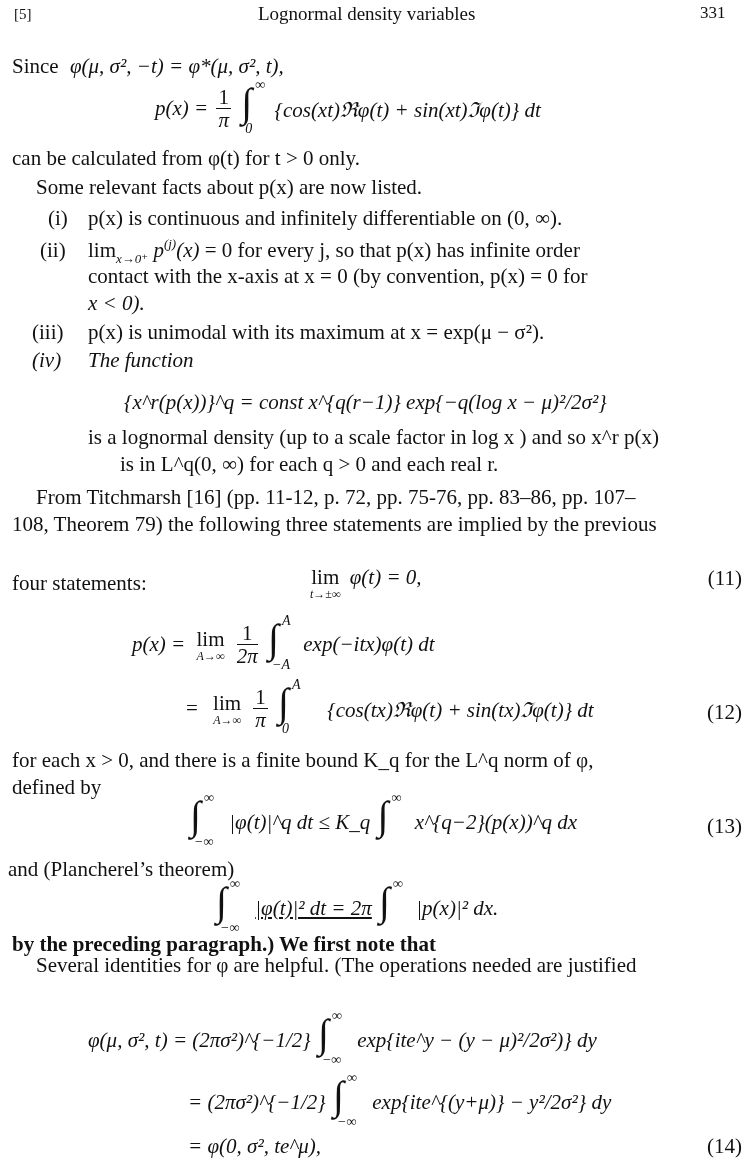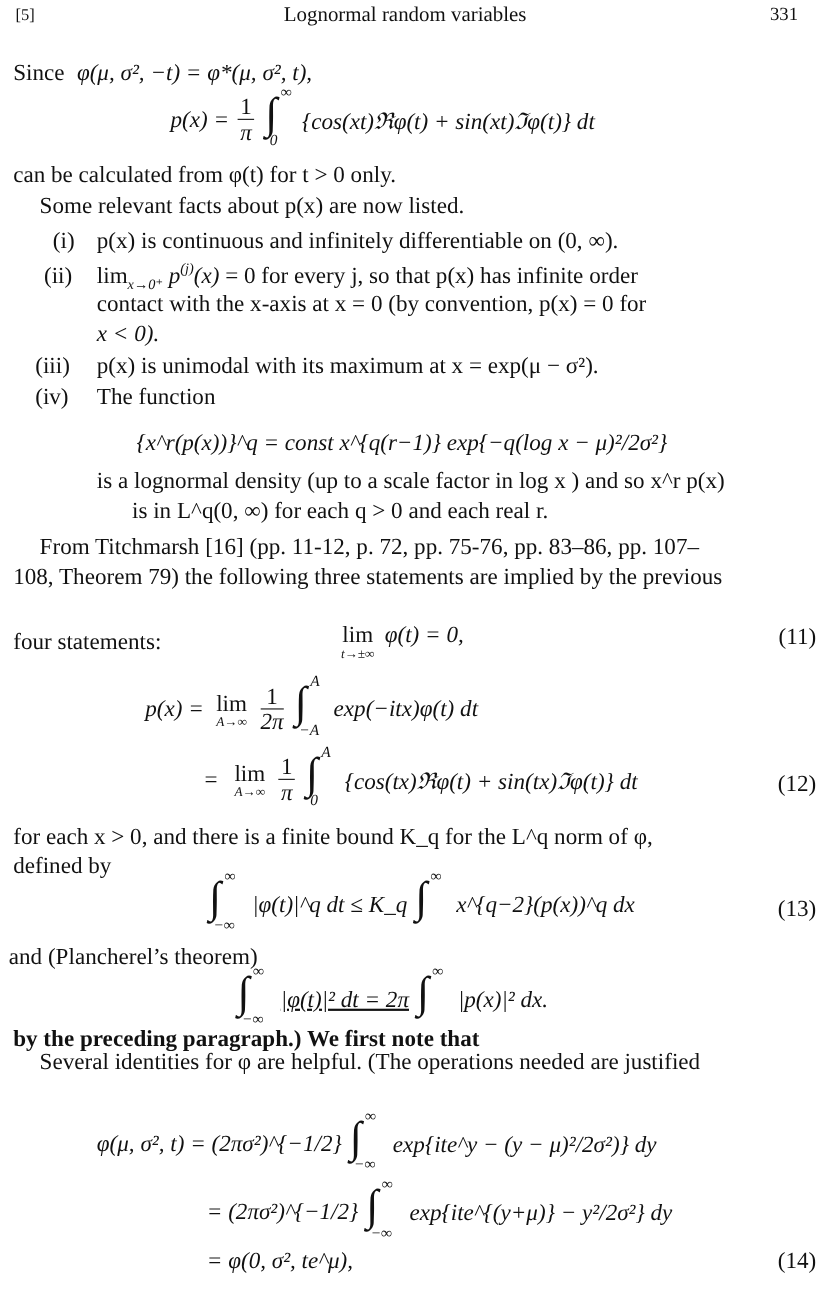--- a/index.html
+++ b/index.html
@@ -21,21 +21,21 @@
   .intg .lo { position:absolute; left:6px; top:34px; font-size:14px; font-style:italic; }
   .lim { display:inline-block; text-align:center; vertical-align:top; margin-right:4px; }
   .lim .w { display:block; line-height:22px; }
   .lim .s { display:block; font-size:12px; font-style:italic; line-height:12px; }
   .eqno { position:absolute; right:8px; white-space:nowrap; }
 </style>
 </head>
 <body>
 
 <div class="abs" style="left:14px;top:6px;font-size:15px;">[5]</div>
-<div class="abs" style="left:258px;top:3px;font-size:19px;">Lognormal random variables</div>
+<div class="abs" style="left:258px;top:3px;font-size:19px;">Lognormal density variables</div>
 <div class="abs" style="left:700px;top:3px;font-size:17px;">331</div>
 
 <div class="abs" style="left:12px;top:54px;">
   <span>Since</span>
   <span class="i" style="margin-left:6px;">φ(μ, σ², −t) = φ*(μ, σ², t),</span>
 </div>
 
 <div class="abs" style="left:155px;top:86px;height:50px;">
   <span class="i" style="vertical-align:middle;">p(x) =</span>
   <span class="frac">
@@ -62,21 +62,21 @@
   <span style="display:inline-block;width:48px;">(ii)</span><span>lim</span><span class="sub i">x→0⁺</span>
   <span class="i">p</span><span class="sup i">(j)</span><span class="i">(x) </span><span>= 0  for every  j, so that  p(x)  has infinite order</span>
 </div>
 <div class="abs" style="left:88px;top:264px;">contact with the  x-axis at  x = 0  (by convention,  p(x) = 0  for</div>
 <div class="abs i" style="left:88px;top:291px;">x &lt; 0).</div>
 
 <div class="abs" style="left:32px;top:320px;">
   <span style="display:inline-block;width:56px;">(iii)</span><span>p(x) is unimodal with its maximum at x = exp(μ − σ²).</span>
 </div>
 
-<div class="abs" style="left:32px;top:348px;">
+<div class="abs" style="left:32px;top:348px;font-style:italic;">
   <span style="display:inline-block;width:56px;">(iv)</span><span>The function</span>
 </div>
 
 <div class="abs i" style="left:124px;top:390px;">{x^r(p(x))}^q = const x^{q(r−1)} exp{−q(log x − μ)²/2σ²}</div>
 
 <div class="abs" style="left:88px;top:425px;">is a lognormal density (up to a scale factor in  log x ) and so  x^r p(x)</div>
 <div class="abs" style="left:88px;top:452px;margin-left:32px;">is in  L^q(0, ∞)  for each  q &gt; 0  and each real  r.</div>
 
 <div class="abs" style="left:36px;top:485px;">From Titchmarsh [16] (pp. 11-12, p. 72, pp. 75-76, pp. 83–86, pp. 107–</div>
 <div class="abs" style="left:12px;top:512px;">108, Theorem 79) the following three statements are implied by the previous</div>
@@ -117,21 +117,21 @@
   </span>
   <span class="frac">
     <span class="num">1</span>
     <span class="den i">π</span>
   </span>
   <span class="intg">
     <span class="sym">∫</span>
     <span class="up">A</span>
     <span class="lo">0</span>
   </span>
-  <span class="i" style="vertical-align:middle;margin-left:6px;">{cos(tx)ℜφ(t) + sin(tx)ℑφ(t)} dt</span>
+  <span class="i" style="vertical-align:middle;margin-left:20px;">{cos(tx)ℜφ(t) + sin(tx)ℑφ(t)} dt</span>
 </div>
 <div class="eqno" style="top:700px;">(12)</div>
 
 <div class="abs" style="left:12px;top:748px;">for each  x &gt; 0, and there is a finite bound  K_q  for the  L^q  norm of  φ,</div>
 <div class="abs" style="left:12px;top:775px;">defined by</div>
 
 <div class="abs" style="left:188px;top:800px;height:60px;">
   <span class="intg">
     <span class="sym">∫</span>
     <span class="up">∞</span>

